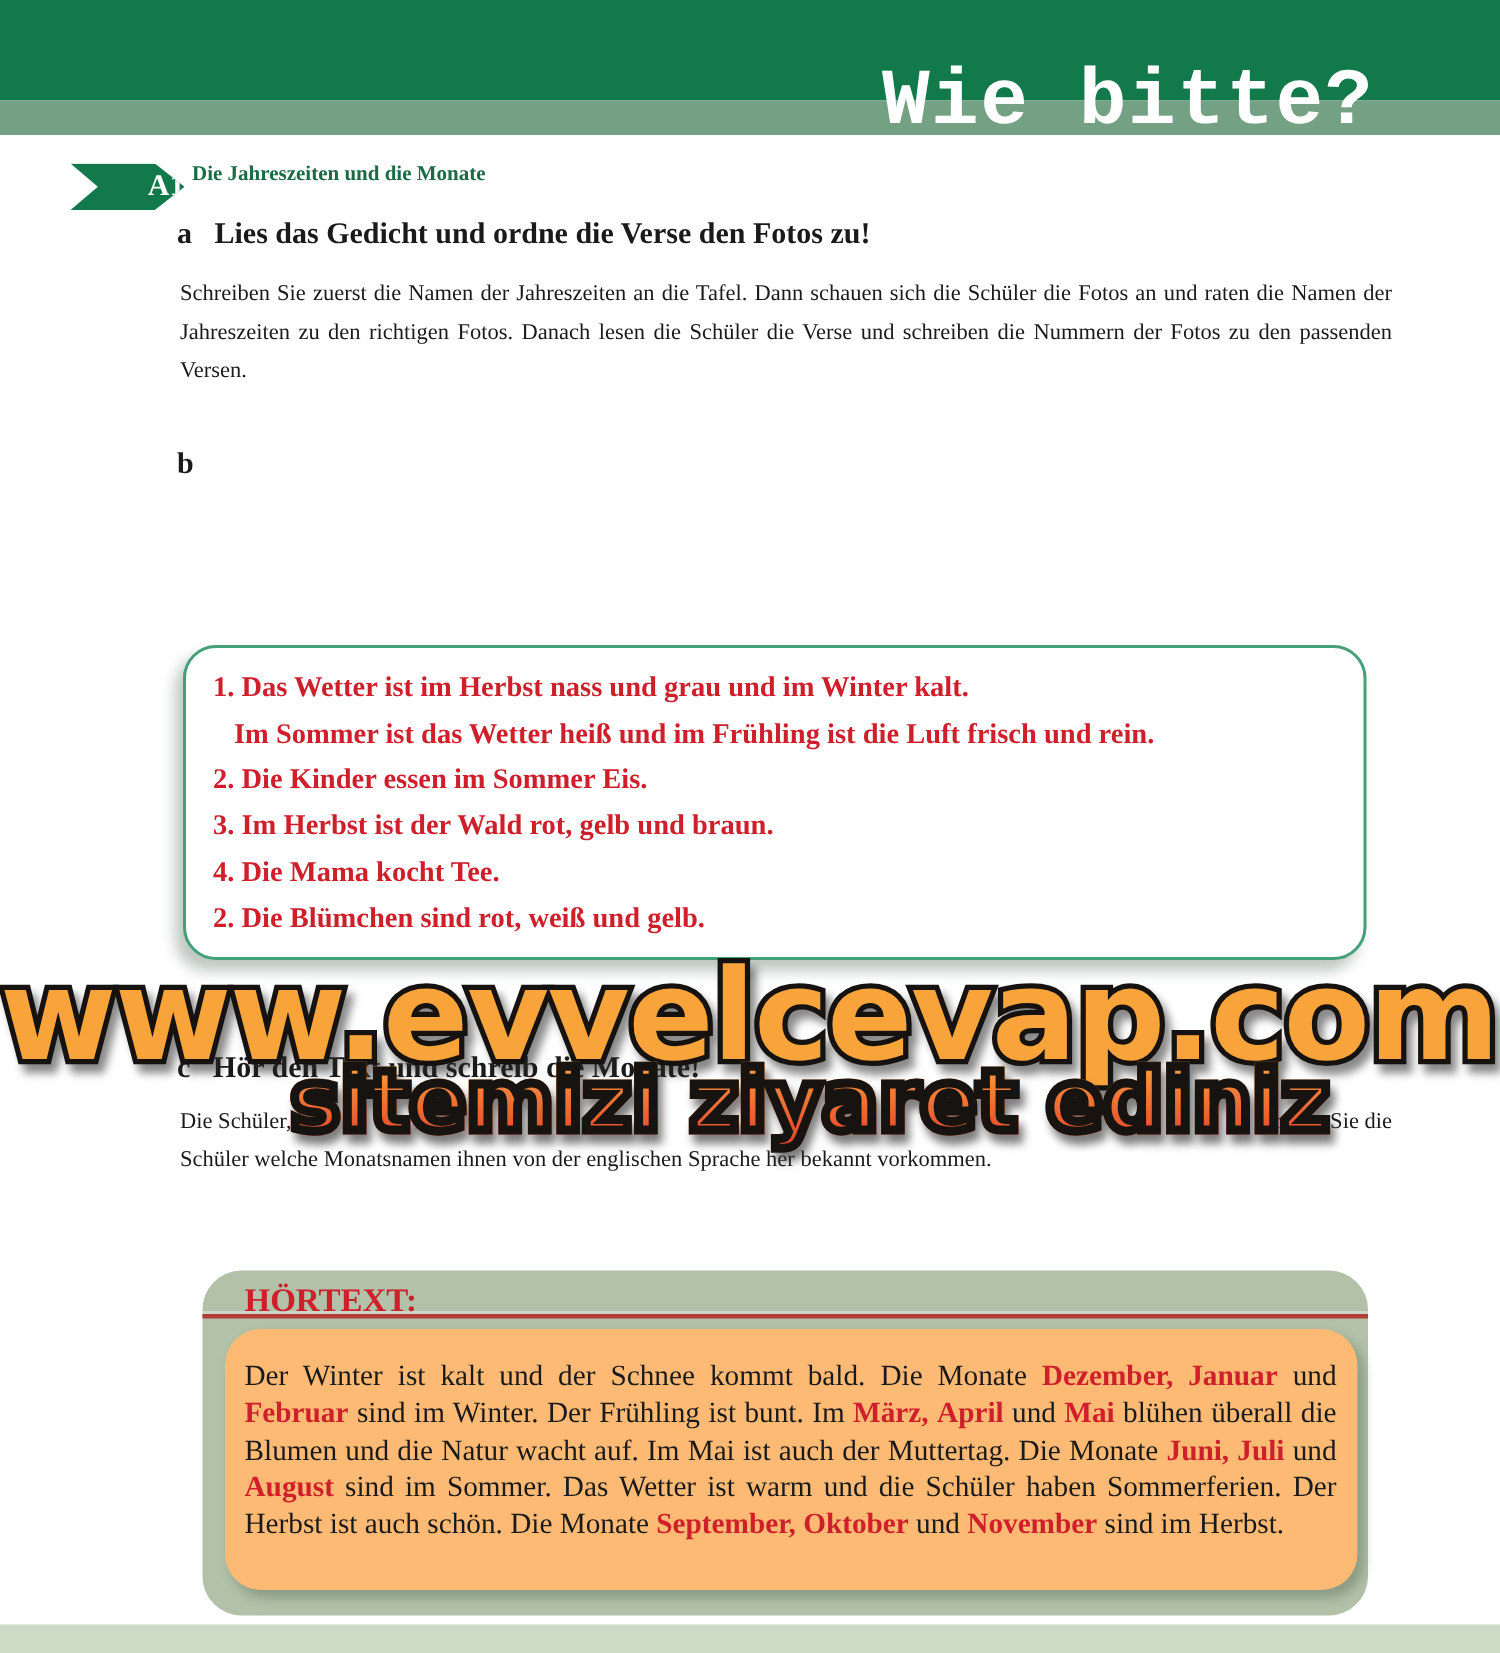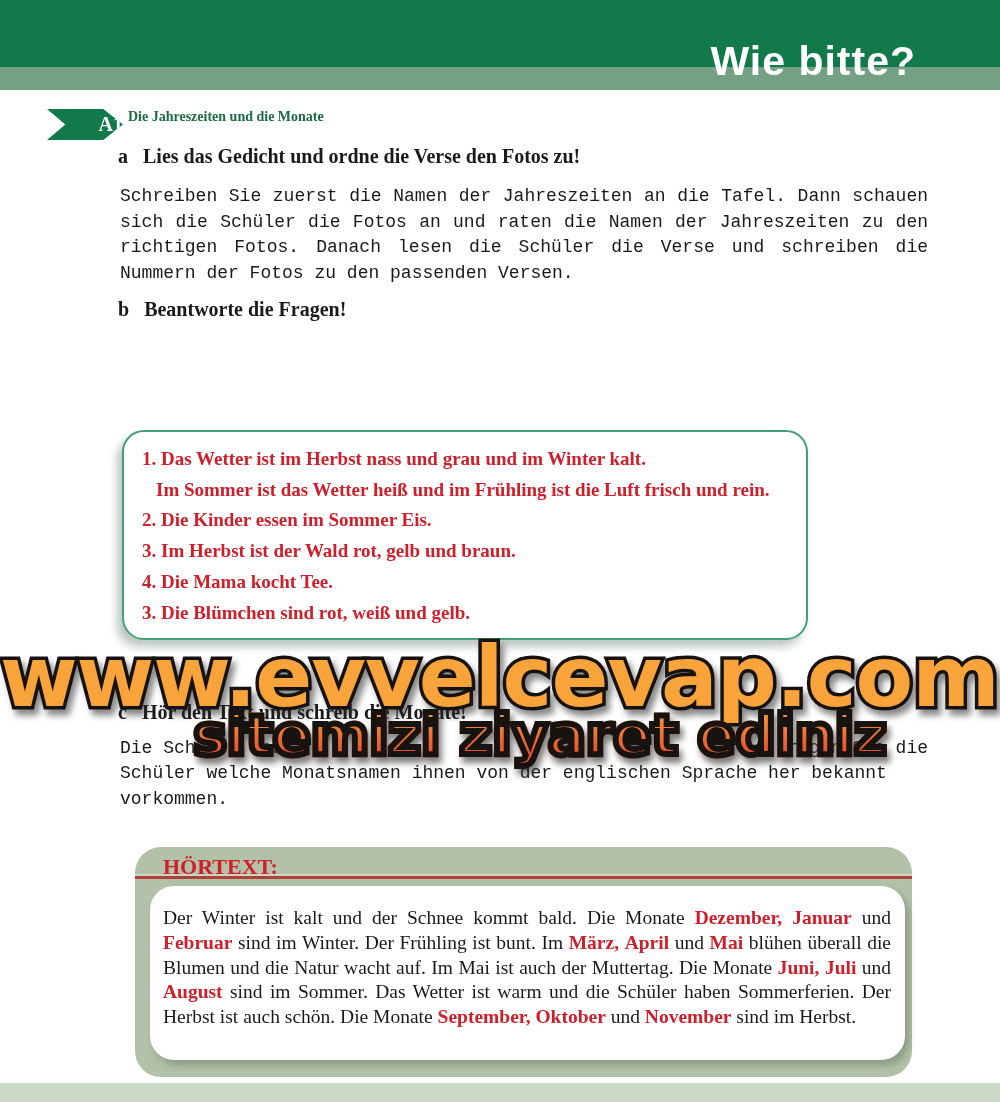--- a/index.html
+++ b/index.html
@@ -5,48 +5,48 @@
   html,body{margin:0;padding:0;background:#ffffff;}
   .page{
     position:relative;width:1000px;height:1102px;overflow:hidden;
     background:#ffffff;font-family:"Liberation Serif", serif;
   }
   
   .hdr-dark{position:absolute;left:0;top:0;width:1000px;height:67px;background:var(--header_green,#12794a);}
   .hdr-light{position:absolute;left:0;top:67px;width:1000px;height:23px;background:var(--band_green,#74a183);}
   .hdr-title{
     position:absolute;top:38px;right:84px;z-index:3;
-    font-family:Liberation Sans, sans-serif;font-weight:800;font-size:41px;
+    font-family:Liberation Mono, monospace;font-weight:800;font-size:53px;
     color:#ffffff;letter-spacing:1px;white-space:nowrap;
   }
   
   .badge{
     position:absolute;left:47px;top:109px;width:76px;height:31px;
     background:var(--header_green,#12794a);
     clip-path:polygon(0% 0%,74% 0%,100% 50%,74% 100%,0% 100%,24% 50%);
     display:flex;align-items:center;justify-content:flex-end;
   }
   .badge span{color:#fff;font-weight:bold;font-size:20px;padding-left:10px;}
   .sec-title{
     position:absolute;left:128px;top:109px;
     color:var(--title_green,#1b6b44);font-weight:bold;font-size:14px;white-space:nowrap;
   }
   
   .subhead{position:absolute;display:flex;gap:15px;font-weight:bold;font-size:20px;color:#1a1a1a;white-space:nowrap;}
   .subhead-a{left:118px;top:145px;}
   .subhead-b{left:118px;top:298px;}
   .subhead-c{left:118px;top:701px;z-index:1;}
-  .para{position:absolute;left:120px;width:808px;font-size:18px;line-height:25.7px;color:#1a1a1a;text-align:justify;margin:0;font-family:Liberation Mono, monospace;}
+  .para{position:absolute;left:120px;width:808px;font-size:15px;line-height:25.7px;color:#1a1a1a;text-align:justify;margin:0;}
   .para-a{top:184px;}
   .para-b{top:336px;text-align:left;}
   .para-c1{top:736px;display:flex;justify-content:space-between;text-align:left;z-index:1;}
   .para-c2{top:761px;text-align:left;z-index:1;}
   
   .verse-box{
-    position:absolute;left:122px;top:430px;width:686px;height:210px;box-sizing:border-box;
+    position:absolute;left:122px;top:430px;width:789px;height:210px;box-sizing:border-box;
     border:2px solid var(--box_border,#44a078);border-radius:22px;background:#fff;
     box-shadow:-5px 7px 9px rgba(110,130,120,0.45);
     padding:12px 18px 0 18px;z-index:2;
   }
   .verse-line{
     color:var(--red,#ce1f2b);font-weight:bold;font-size:19px;line-height:30.7px;white-space:nowrap;
   }
   .verse-line.indent{padding-left:14px;}
   
   .wm1{
@@ -67,21 +67,21 @@
   }
   
   .ht-box{
     position:absolute;left:135px;top:847px;width:777px;height:230px;
     background:var(--hoertext_bg,#b2c1a8);border-radius:26px;z-index:2;
   }
   .ht-label{position:absolute;left:28px;top:7px;color:var(--red,#ce1f2b);font-weight:bold;font-size:22px;}
   .ht-rule{position:absolute;left:0;top:29px;width:100%;height:3px;background:#b04035;box-shadow:0 -2px 0 rgba(255,255,255,0.35);}
   .ht-inner{
     position:absolute;left:15px;top:39px;width:755px;height:174px;
-    background:#ffffff;border-radius:24px;
+    background:#fdba74;border-radius:24px;
     box-shadow:4px 5px 7px rgba(90,110,90,0.45);
   }
   .ht-text{
     margin:0;padding:20px 14px 0 13px;font-size:19.5px;line-height:24.8px;
     color:#1a1a1a;text-align:justify;
   }
   .ht-text .red-word{color:var(--red,#ce1f2b);font-weight:bold;}
   
   .bottom-band{position:absolute;left:0;top:1083px;width:1000px;height:19px;background:#ccdac6;}
 </style>
@@ -100,30 +100,29 @@
   <div class="sec-title">Die Jahreszeiten und die Monate</div>
 
   <div class="subhead subhead-a">
     <span>a</span>
     <span>Lies das Gedicht und ordne die Verse den  Fotos zu!</span>
   </div>
   <p class="para para-a">Schreiben Sie zuerst die Namen der Jahreszeiten an die Tafel. Dann schauen sich die Schüler die Fotos an und raten die Namen der Jahreszeiten zu den richtigen Fotos. Danach lesen die Schüler die Verse und schreiben die Nummern der Fotos zu den passenden Versen.</p>
 
   <div class="subhead subhead-b">
     <span>b</span>
-    <span>Beantworte die Fragen!</span>
   </div>
 
   <div class="verse-box">
       <div class="verse-line">1. Das Wetter ist im Herbst nass und grau und im Winter kalt.</div>
       <div class="verse-line indent">Im Sommer ist das Wetter heiß und im Frühling ist die Luft frisch und rein.</div>
       <div class="verse-line">2. Die Kinder essen im Sommer Eis.</div>
       <div class="verse-line">3. Im Herbst ist der Wald rot, gelb und braun.</div>
       <div class="verse-line">4. Die Mama kocht Tee.</div>
-      <div class="verse-line">3. Die Blümchen sind rot, weiß und gelb.</div>
+      <div class="verse-line">2. Die Blümchen sind rot, weiß und gelb.</div>
     </div>
 
   <div class="subhead subhead-c">
     <span>c</span>
     <span>Hör den Text und schreib die Monate!</span>
   </div>
   <p class="para para-c1">
     <span>Die Schüler, hö</span>
     <span>ragen Sie die</span>
   </p>

